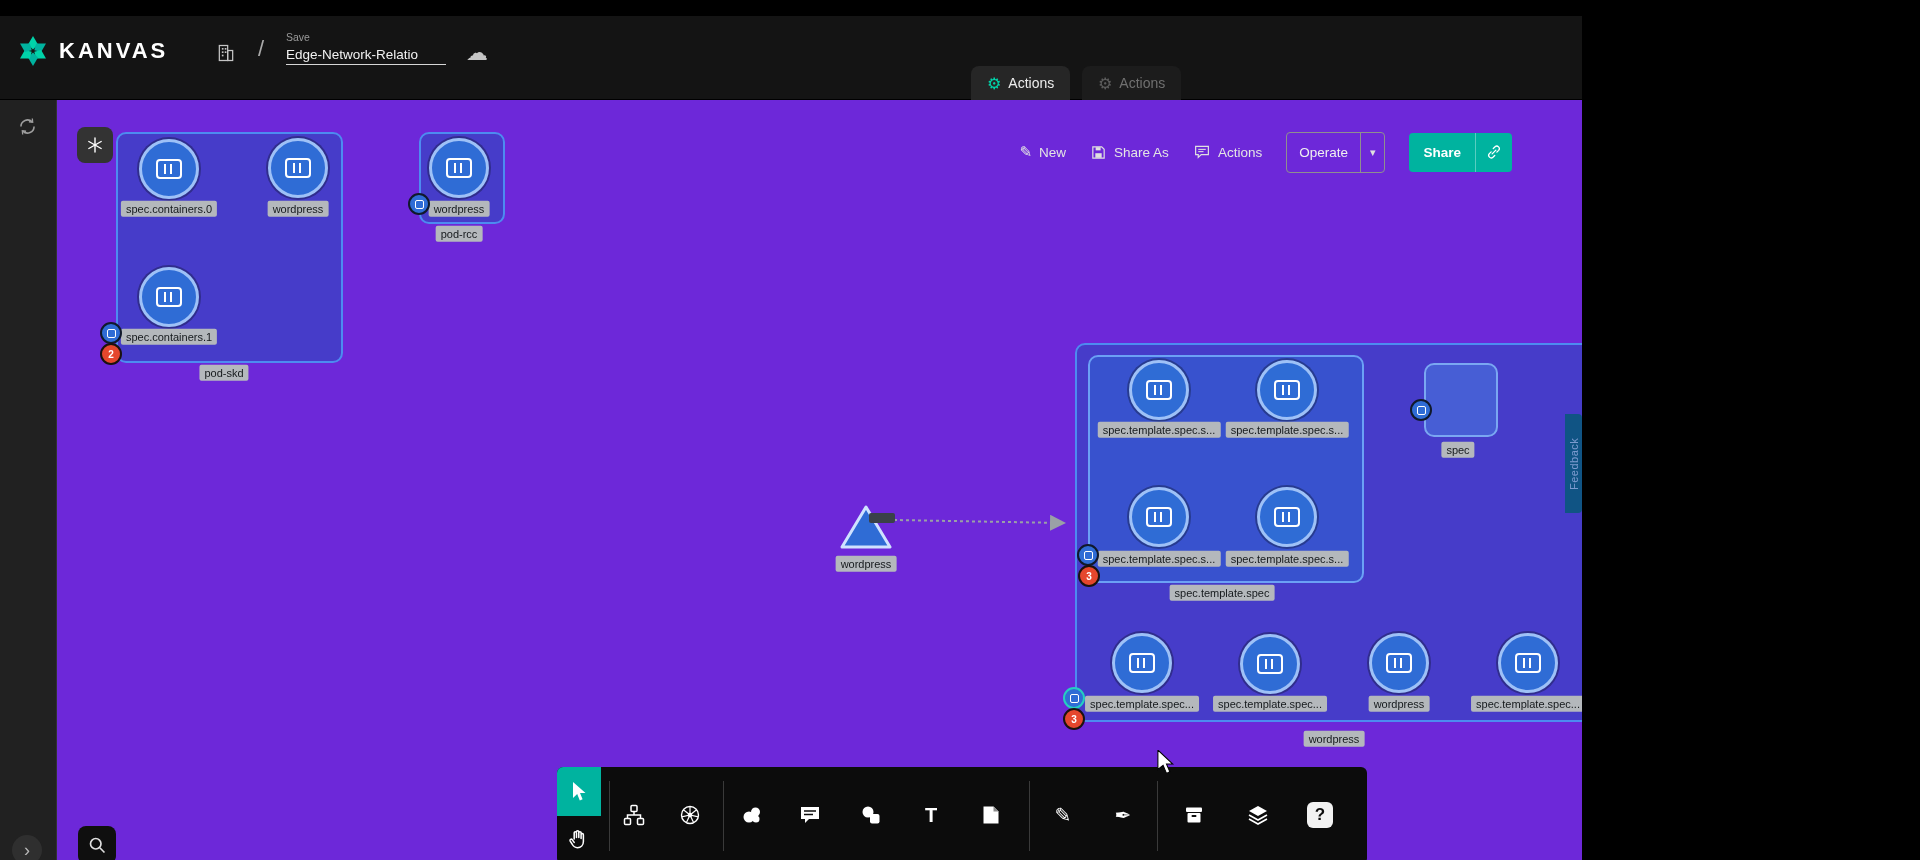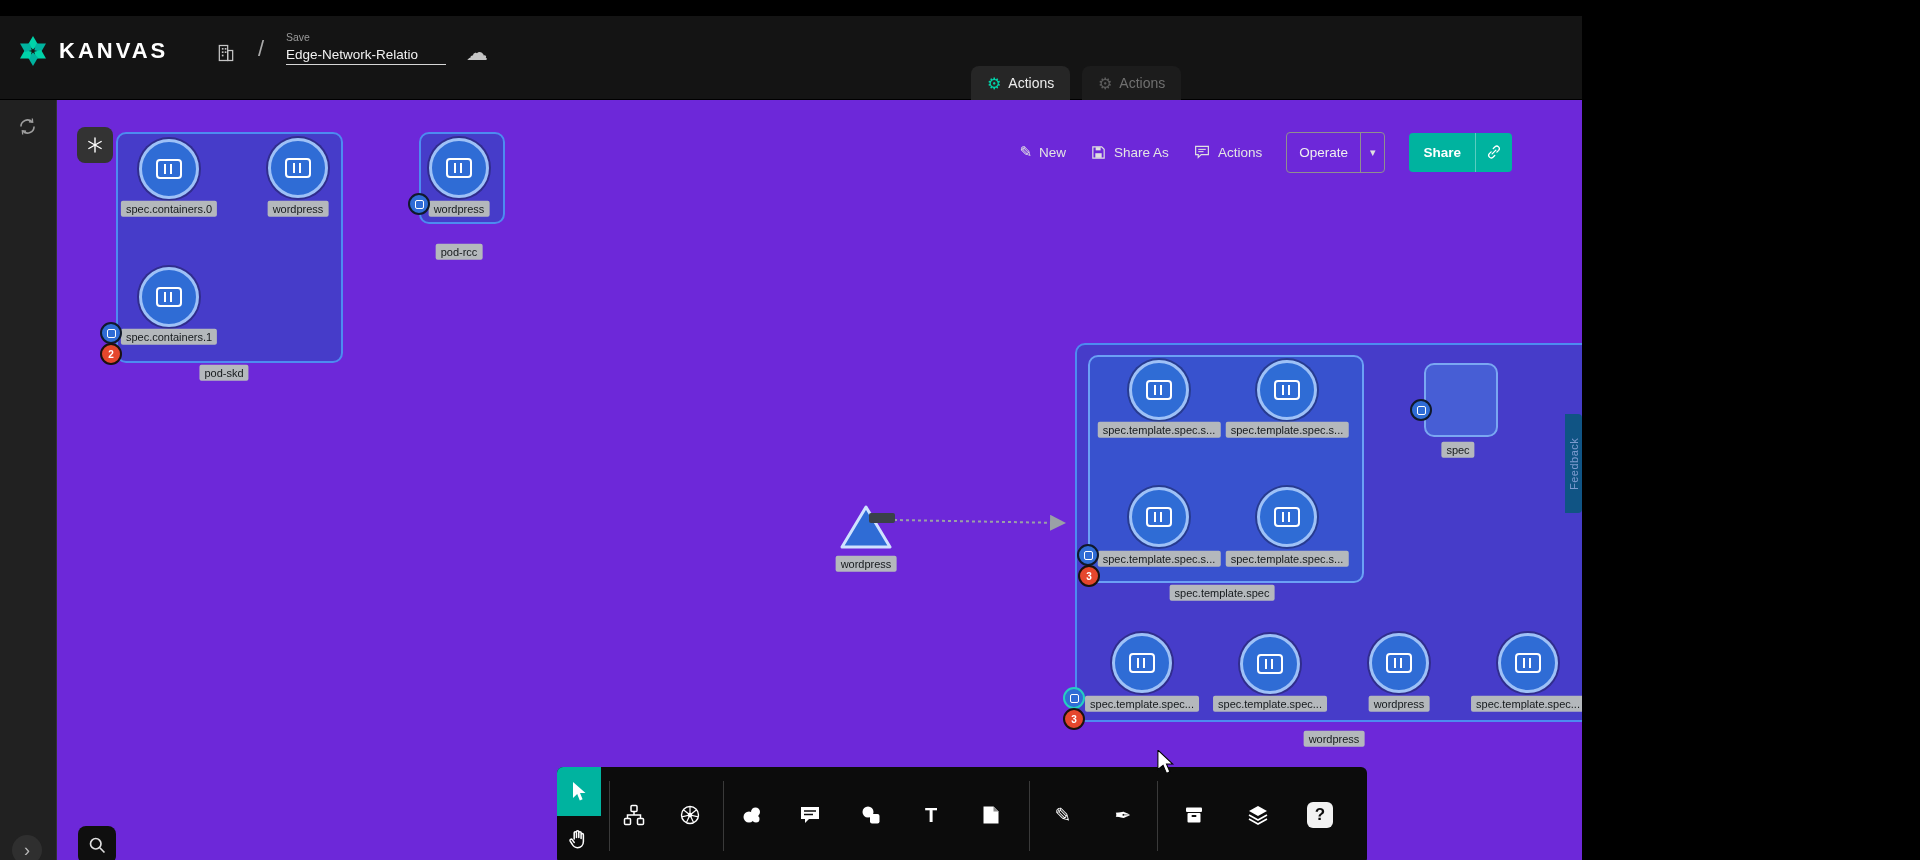--- a/index.html
+++ b/index.html
@@ -276,21 +276,21 @@
   <div class="node p" style="left:1528px;top:647px;">
       <span class="crate"></span>
     </div>
 
   <div class="chip p" style="left:169px;top:193px;">spec.containers.0</div>
   <div class="chip p" style="left:298px;top:193px;">wordpress</div>
   <div class="chip p" style="left:169px;top:321px;">spec.containers.1</div>
   <div class="chip p" style="left:224px;top:357px;">pod-skd</div>
 
   <div class="chip p" style="left:459px;top:193px;">wordpress</div>
-  <div class="chip p" style="left:459px;top:236px;">pod-rcc</div>
+  <div class="chip p" style="left:459px;top:218px;">pod-rcc</div>
 
   <div class="chip p" style="left:866px;top:548px;">wordpress</div>
 
   <div class="chip p" style="left:1159px;top:414px;">spec.template.spec.s...</div>
   <div class="chip p" style="left:1287px;top:414px;">spec.template.spec.s...</div>
   <div class="chip p" style="left:1159px;top:543px;">spec.template.spec.s...</div>
   <div class="chip p" style="left:1287px;top:543px;">spec.template.spec.s...</div>
   <div class="chip p" style="left:1222px;top:577px;">spec.template.spec</div>
 
   <div class="chip p" style="left:1458px;top:434px;">spec</div>

